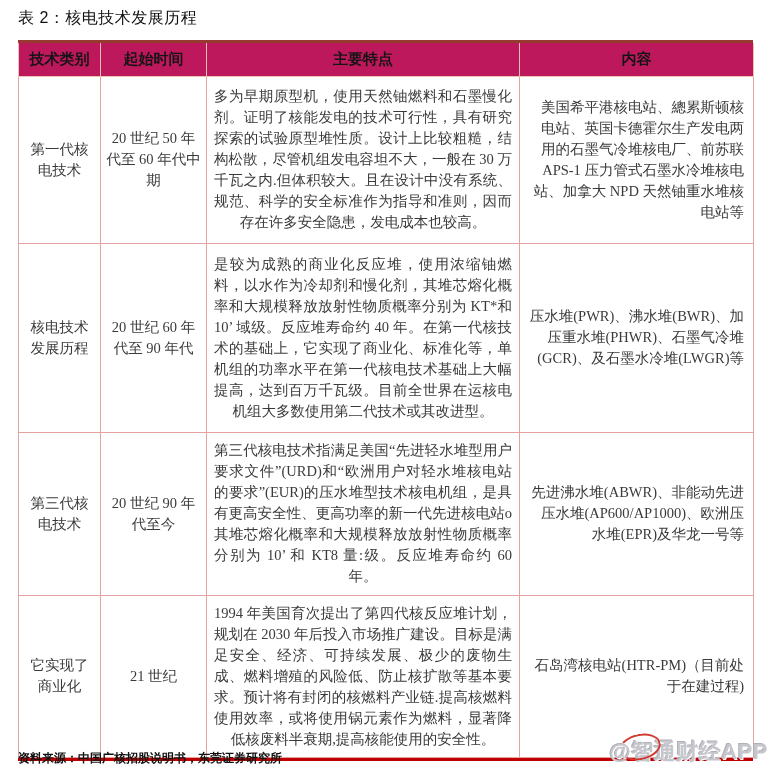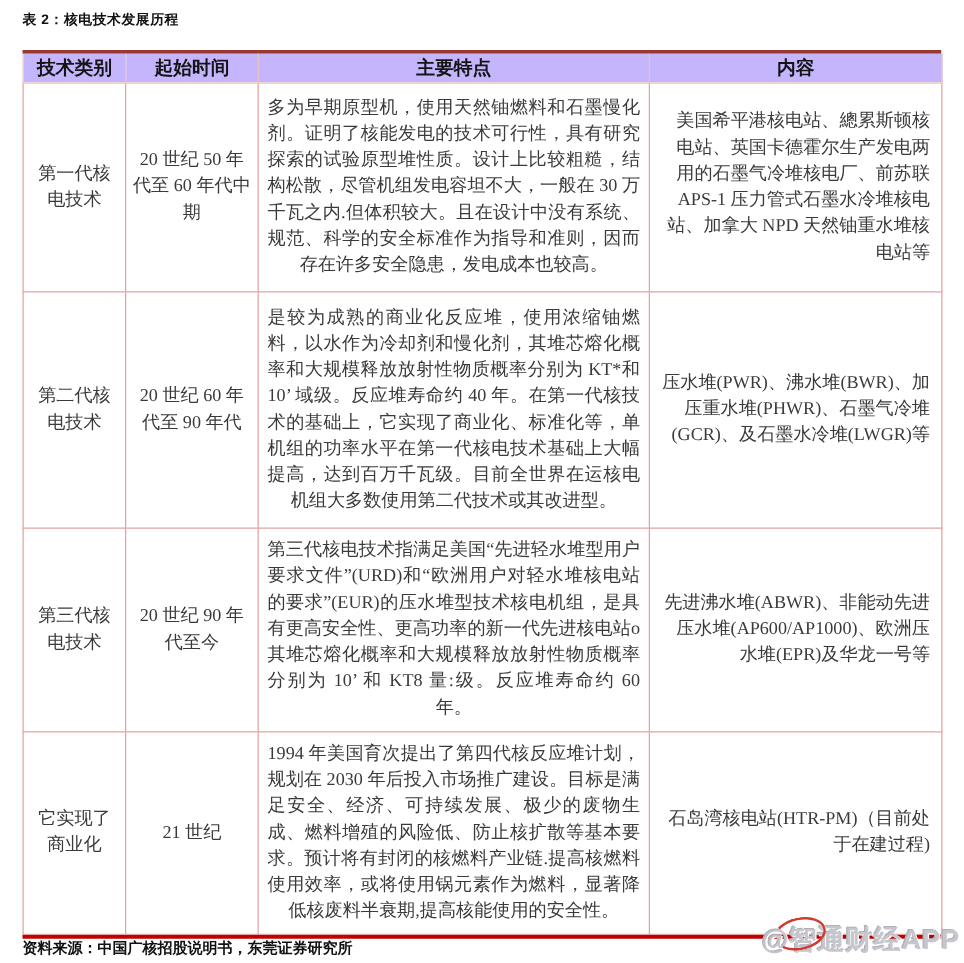--- a/index.html
+++ b/index.html
@@ -8,48 +8,48 @@
     width: 771px; height: 770px;
     position: relative;
     font-family: "Liberation Serif", "DejaVu Serif", serif;
     color: #3a3a3a;
     overflow: hidden;
   }
   .doc-title {
     position: absolute;
     left: 18px; top: 8px;
     font-family: "Liberation Sans", "DejaVu Sans", sans-serif;
-    font-weight: bold;
-    font-size: 11px;
+    font-weight: normal;
+    font-size: 16px;
     color: #111111;
     letter-spacing: 0.5px;
   }
   .table-wrap {
     position: absolute;
     left: 18px; top: 40px;
     width: 735px;
     border-top: 3px solid #973931;
     border-bottom: 3px solid #c00000;
   }
   table.main-table {
     width: 735px;
     border-collapse: collapse;
     table-layout: fixed;
   }
   col.c1 { width: 82px; }
   col.c2 { width: 106px; }
   col.c3 { width: 313px; }
   col.c4 { width: 234px; }
   th {
-    background: #c4b5fd;
+    background: #be185d;
     font-family: "Liberation Sans", "DejaVu Sans", sans-serif;
     font-weight: bold;
     font-size: 15px;
     color: #141414;
-    height: 23px;
+    height: 33px;
     text-align: center;
     vertical-align: middle;
     border: 1px solid #eec2b2;
     border-top: none;
   }
   td {
     border: 1px solid #e5a29f;
     vertical-align: middle;
     font-size: 14.5px;
     line-height: 21px;
@@ -125,21 +125,21 @@
       </tr>
     </thead>
     <tbody>
       <tr class="r1">
         <td class="cat">第一代核电技术</td>
         <td class="period">20 世纪 50 年代至 60 年代中期</td>
         <td class="features">多为早期原型机，使用天然铀燃料和石墨慢化剂。证明了核能发电的技术可行性，具有研究探索的试验原型堆性质。设计上比较粗糙，结构松散，尽管机组发电容坦不大，一般在 30 万千瓦之内.但体积较大。且在设计中没有系统、规范、科学的安全标准作为指导和准则，因而存在许多安全隐患，发电成本也较高。</td>
         <td class="content">美国希平港核电站、總累斯顿核电站、英国卡德霍尔生产发电两用的石墨气冷堆核电厂、前苏联 APS-1 压力管式石墨水冷堆核电站、加拿大 NPD 天然铀重水堆核电站等</td>
       </tr>
       <tr class="r2">
-        <td class="cat">第二代核电技术</td>
+        <td class="cat">核电技术发展历程</td>
         <td class="period">20 世纪 60 年代至 90 年代</td>
         <td class="features">是较为成熟的商业化反应堆，使用浓缩铀燃料，以水作为冷却剂和慢化剂，其堆芯熔化概率和大规模释放放射性物质概率分别为 KT*和 10’ 域级。反应堆寿命约 40 年。在第一代核技术的基础上，它实现了商业化、标准化等，单机组的功率水平在第一代核电技术基础上大幅提高，达到百万千瓦级。目前全世界在运核电机组大多数使用第二代技术或其改进型。</td>
         <td class="content">压水堆(PWR)、沸水堆(BWR)、加压重水堆(PHWR)、石墨气冷堆(GCR)、及石墨水冷堆(LWGR)等</td>
       </tr>
       <tr class="r3">
         <td class="cat">第三代核电技术</td>
         <td class="period">20 世纪 90 年代至今</td>
         <td class="features">第三代核电技术指满足美国“先进轻水堆型用户要求文件”(URD)和“欧洲用户对轻水堆核电站的要求”(EUR)的压水堆型技术核电机组，是具有更高安全性、更高功率的新一代先进核电站o其堆芯熔化概率和大规模释放放射性物质概率分别为 10’ 和 KT8 量:级。反应堆寿命约 60 年。</td>
         <td class="content">先进沸水堆(ABWR)、非能动先进压水堆(AP600/AP1000)、欧洲压水堆(EPR)及华龙一号等</td>
       </tr>

